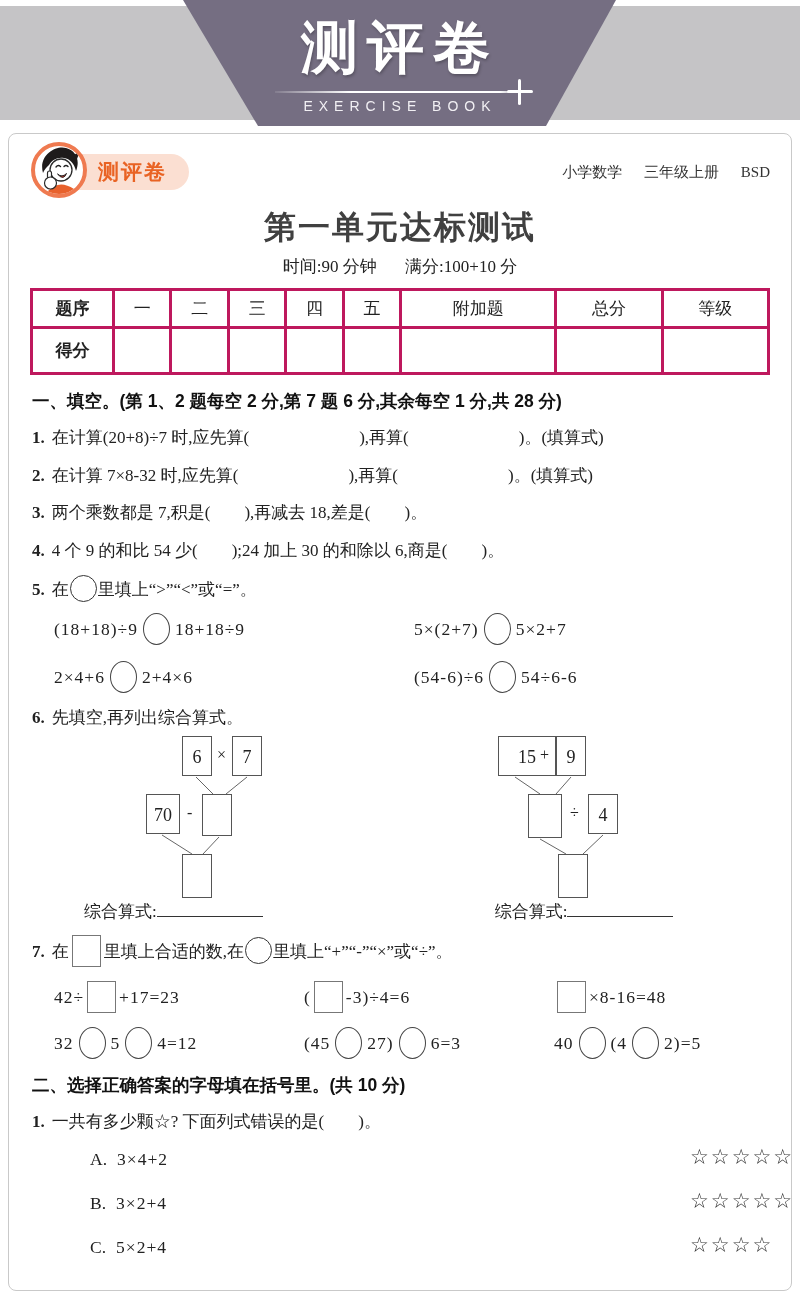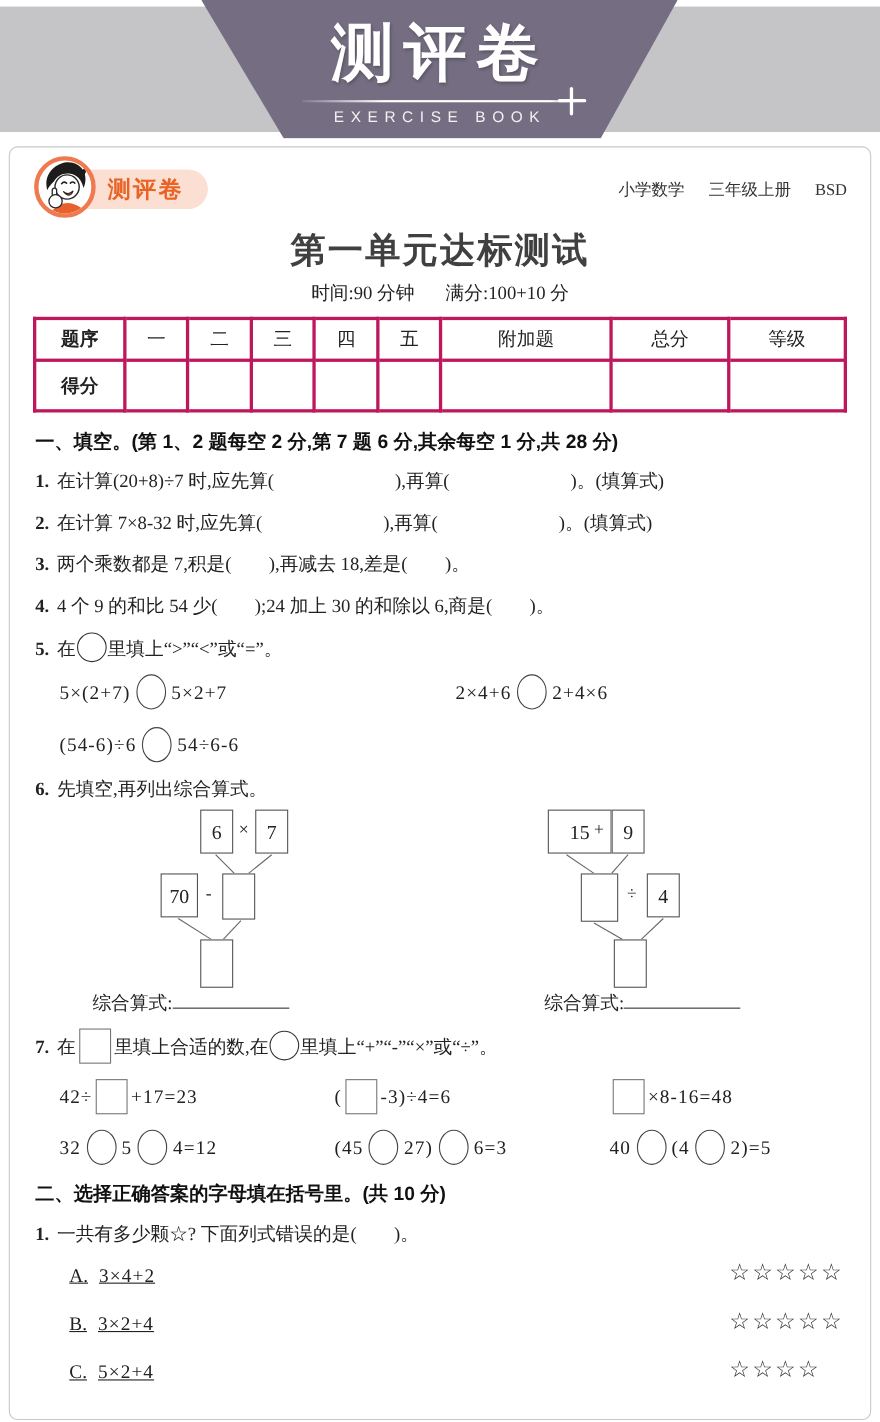--- a/index.html
+++ b/index.html
@@ -72,21 +72,21 @@
           line-height:40px; font-size:18px; }
   .dop { position:absolute; font-size:16px; color:#222; }
   .dlines { position:absolute; left:0; top:0; width:100%; height:100%; }
   .formula-row { display:flex; margin-top:2px; }
   .formula { font-size:17px; }
   .formula.f1 { margin-left:54px; }
   .formula.f2 { margin-left:232px; }
   .uline { display:inline-block; width:106px; height:5px; border-bottom:1px solid #333; }
 
   
-  .opt { position:relative; margin:14px 0 0 33px; font-size:17.5px; height:30px;text-decoration:underline; }
+  .opt { position:relative; margin:14px 0 0 60px; font-size:17.5px; height:30px; }
   .opt-label { margin-right:10px; }
   .star-row { position:absolute; left:600px; top:-4px; font-family:"DejaVu Sans","Liberation Sans",sans-serif;
               font-size:21px; letter-spacing:2px; color:#333; white-space:nowrap; }
 </style>
 </head>
 <body>
 
 <div class="banner">
   <div class="banner-band"></div>
   <div class="banner-trap"></div>
@@ -182,20 +182,21 @@
 
   <div class="q">
     <span class="qno">4.</span><span>4 个 9 的和比 54 少(</span><span class="blank-sm"></span><span>);24 加上 30 的和除以 6,商是(</span><span class="blank-sm"></span><span>)。</span>
   </div>
 
   <div class="q">
     <span class="qno">5.</span><span>在</span><span class="circ-sm"></span><span>里填上“&gt;”“&lt;”或“=”。</span>
   </div>
 
   <div class="pairs">
+    <div class="expr"><span>(18+18)÷9</span><span class="circ-lg"></span><span>18+18÷9</span></div>
     <div class="expr"><span>5×(2+7)</span><span class="circ-lg"></span><span>5×2+7</span></div>
     <div class="expr"><span>2×4+6</span><span class="circ-lg"></span><span>2+4×6</span></div>
     <div class="expr"><span>(54-6)÷6</span><span class="circ-lg"></span><span>54÷6-6</span></div>
   </div>
 
   <div class="q">
     <span class="qno">6.</span><span>先填空,再列出综合算式。</span>
   </div>
 
   <div class="diag-zone">

